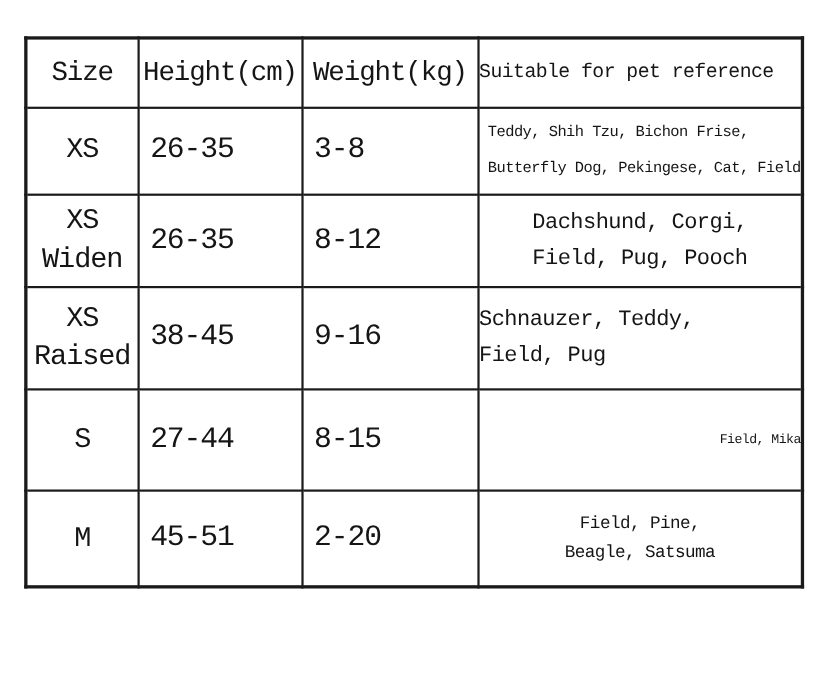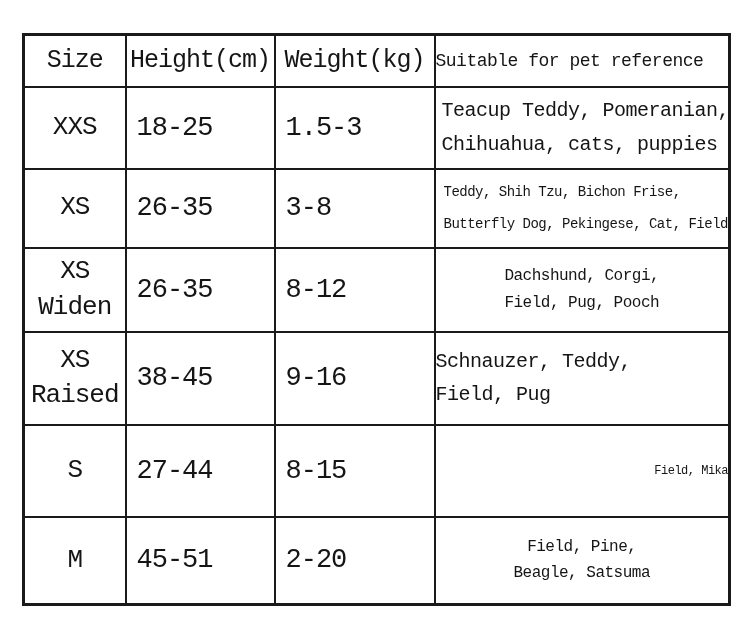--- a/index.html
+++ b/index.html
@@ -28,21 +28,21 @@
   col.c-weight { width: 160px; }
   col.c-pets   { width: 295px; }
   th, td {
     border: 2px solid #1a1a1a;
     padding: 0;
     vertical-align: middle;
     overflow: visible;
     font-weight: normal;
   }
   
-  tr.hdr { height: 52px; }
+  tr.hdr { height: 63px; }
   th.h-main { font-size: 25px; text-align: center; letter-spacing: -1px; white-space: nowrap; }
   th.h-pets { font-size: 18px; text-align: left; letter-spacing: -0.5px; white-space: nowrap; }
   
   tr.r0 { height: 82px; }
   tr.r1 { height: 79px; }
   tr.r2 { height: 84px; }
   tr.r3 { height: 93px; }
   tr.r4 { height: 92px; }
   tr.r5 { height: 88px; }
   
@@ -58,21 +58,21 @@
     font-size: 27px;
     text-align: left;
     padding-left: 10px;
     white-space: nowrap;
     letter-spacing: -1px;
   }
   
   td.pets { white-space: pre; letter-spacing: -0.5px; }
   tr.r0 td.pets { font-size: 20px; text-align: left; padding-left: 6px;  line-height: 1.7; }
   tr.r1 td.pets { font-size: 14px; text-align: left; padding-left: 8px;  line-height: 2.3; }
-  tr.r2 td.pets { font-size: 16px; text-align: center; line-height: 1.65; }
+  tr.r2 td.pets { font-size: 20px; text-align: center; line-height: 1.65; }
   tr.r3 td.pets { font-size: 20px; text-align: left; line-height: 1.65; }
   tr.r4 td.pets { font-size: 12px; text-align: right; }
   tr.r5 td.pets { font-size: 16px; text-align: center; line-height: 1.65; }
 </style>
 </head>
 <body>
 
 <div class="table-wrap">
   <table>
     <colgroup>
@@ -83,27 +83,20 @@
     </colgroup>
     <thead>
       <tr class="hdr">
         <th class="h-main">Size</th>
         <th class="h-main">Height(cm)</th>
         <th class="h-main">Weight(kg)</th>
         <th class="h-pets">Suitable for pet reference</th>
       </tr>
     </thead>
     <tbody>
-      <tr class="r0">
-        <td class="size">XXS</td>
-        <td class="num">18-25</td>
-        <td class="num">1.5-3</td>
-        <td class="pets">Teacup Teddy, Pomeranian,
-Chihuahua, cats, puppies</td>
-      </tr>
       <tr class="r1">
         <td class="size">XS</td>
         <td class="num">26-35</td>
         <td class="num">3-8</td>
         <td class="pets">Teddy, Shih Tzu, Bichon Frise,
 Butterfly Dog, Pekingese, Cat, Field</td>
       </tr>
       <tr class="r2">
         <td class="size">XS
 Widen</td>

